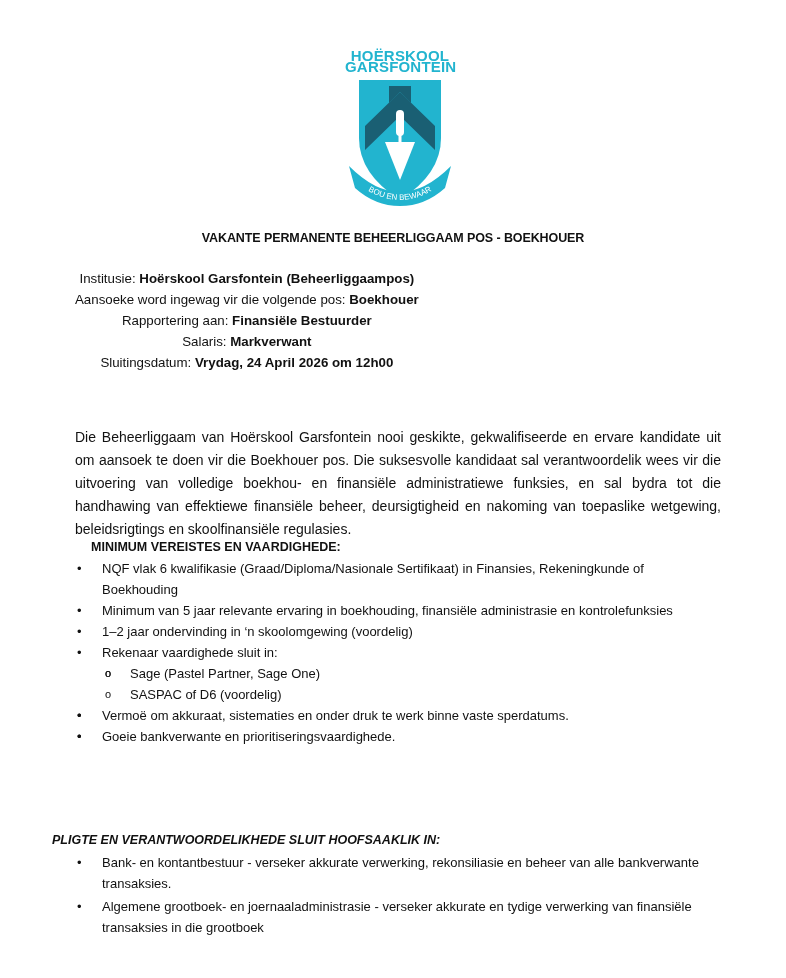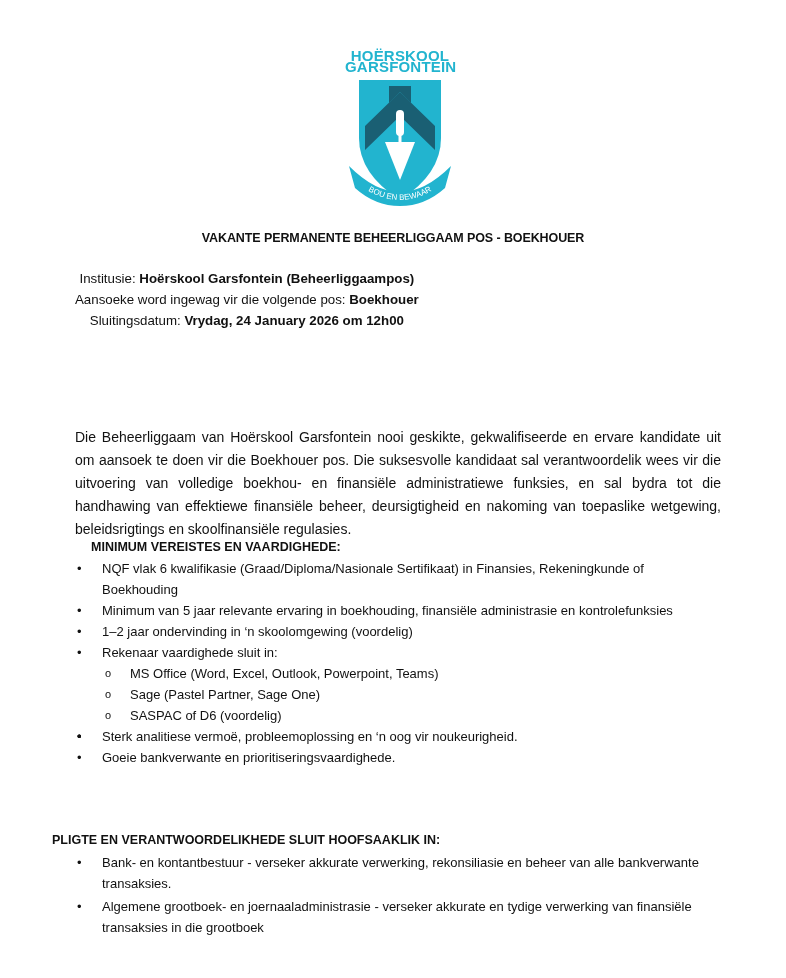--- a/index.html
+++ b/index.html
@@ -42,42 +42,44 @@
       <textPath href="#mottoPath" startOffset="50%" text-anchor="middle" id="mottoText">BOU EN BEWAAR</textPath>
     </text>
   </svg>
 </div>
 
 <div class="title">VAKANTE PERMANENTE BEHEERLIGGAAM POS - BOEKHOUER</div>
 
 <div class="details">
   <div><span>Institusie: </span><b>Hoërskool Garsfontein (Beheerliggaampos)</b></div>
   <div><span>Aansoeke word ingewag vir die volgende pos: </span><b>Boekhouer</b></div>
-  <div><span>Sluitingsdatum:  </span><b>Vrydag, 24 January 2026 om 12h00</b></div>
+  <div><span>Rapportering aan:  </span><b>Finansiële Bestuurder</b></div>
+  <div><span>Salaris: </span><b>Markverwant</b></div>
+  <div><span>Sluitingsdatum:  </span><b>Vrydag, 24 April 2026 om 12h00</b></div>
 </div>
 
 <div class="intro">Die Beheerliggaam van Hoërskool Garsfontein nooi geskikte, gekwalifiseerde en ervare kandidate uit om aansoek te doen vir die Boekhouer pos. Die suksesvolle kandidaat sal verantwoordelik wees vir die uitvoering van volledige boekhou- en finansiële administratiewe funksies, en sal bydra tot die handhawing van effektiewe finansiële beheer, deursigtigheid en nakoming van toepaslike wetgewing, beleidsrigtings en skoolfinansiële regulasies.</div>
 
 <div class="sec-head" style="left:91px; top:540px;">MINIMUM VEREISTES EN VAARDIGHEDE:</div>
 
 <ul class="bul" style="left:75px; top:558px; width:640px;">
   <li><span class="dot">•</span><span>NQF vlak 6 kwalifikasie (Graad/Diploma/Nasionale Sertifikaat) in Finansies, Rekeningkunde of Boekhouding</span></li>
   <li><span class="dot">•</span><span>Minimum van 5 jaar relevante ervaring in boekhouding, finansiële administrasie en kontrolefunksies</span></li>
   <li><span class="dot">•</span><span>1–2 jaar ondervinding in ‘n skoolomgewing (voordelig)</span></li>
   <li><span class="dot">•</span><span>Rekenaar vaardighede sluit in:</span>
     <ul class="sub" style="margin-left:-27px;">
-      <li><span class="circ">o</span><span>MS Office (Word, Excel, Outlook, Powerpoint, Teams)</span></li>
+      <li><span class="circ">o</span></li>
       <li><span class="circ">o</span><span>Sage (Pastel Partner, Sage One)</span></li>
       <li><span class="circ">o</span><span>SASPAC of D6 (voordelig)</span></li>
     </ul>
   </li>
   <li><span class="dot">•</span></li>
+  <li><span class="dot">•</span><span>Vermoë om akkuraat, sistematies en onder druk te werk binne vaste sperdatums.</span></li>
   <li><span class="dot">•</span></li>
-  <li><span class="dot">•</span><span>Sterk analitiese vermoë, probleemoplossing en ‘n oog vir noukeurigheid.</span></li>
   <li><span class="dot">•</span><span>Goeie bankverwante en prioritiseringsvaardighede.</span></li>
 </ul>
 
-<div class="sec-head" style="left:52px; top:833px;">PLIGTE EN VERANTWOORDELIKHEDE SLUIT HOOFSAAKLIK IN:</div>
+<div class="sec-head" style="left:52px; top:833px;font-style:italic;">PLIGTE EN VERANTWOORDELIKHEDE SLUIT HOOFSAAKLIK IN:</div>
 
 <ul class="bul" style="left:75px; top:852px; width:660px;">
   <li><span class="dot">•</span><span>Bank- en kontantbestuur - verseker akkurate verwerking, rekonsiliasie en beheer van alle bankverwante transaksies.</span></li>
   <li style="margin-top:2px;"><span class="dot">•</span><span>Algemene grootboek- en joernaaladministrasie - verseker akkurate en tydige verwerking van finansiële transaksies in die grootboek</span></li>
 </ul>
 
 </body></html>

